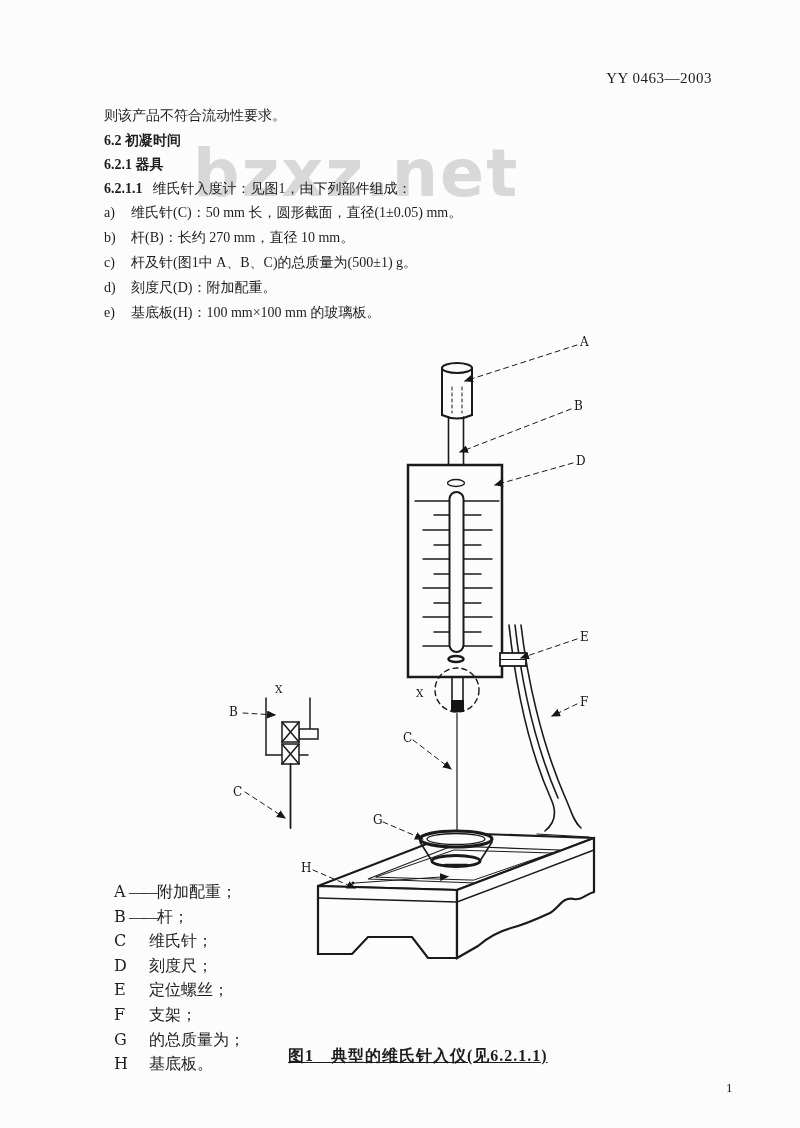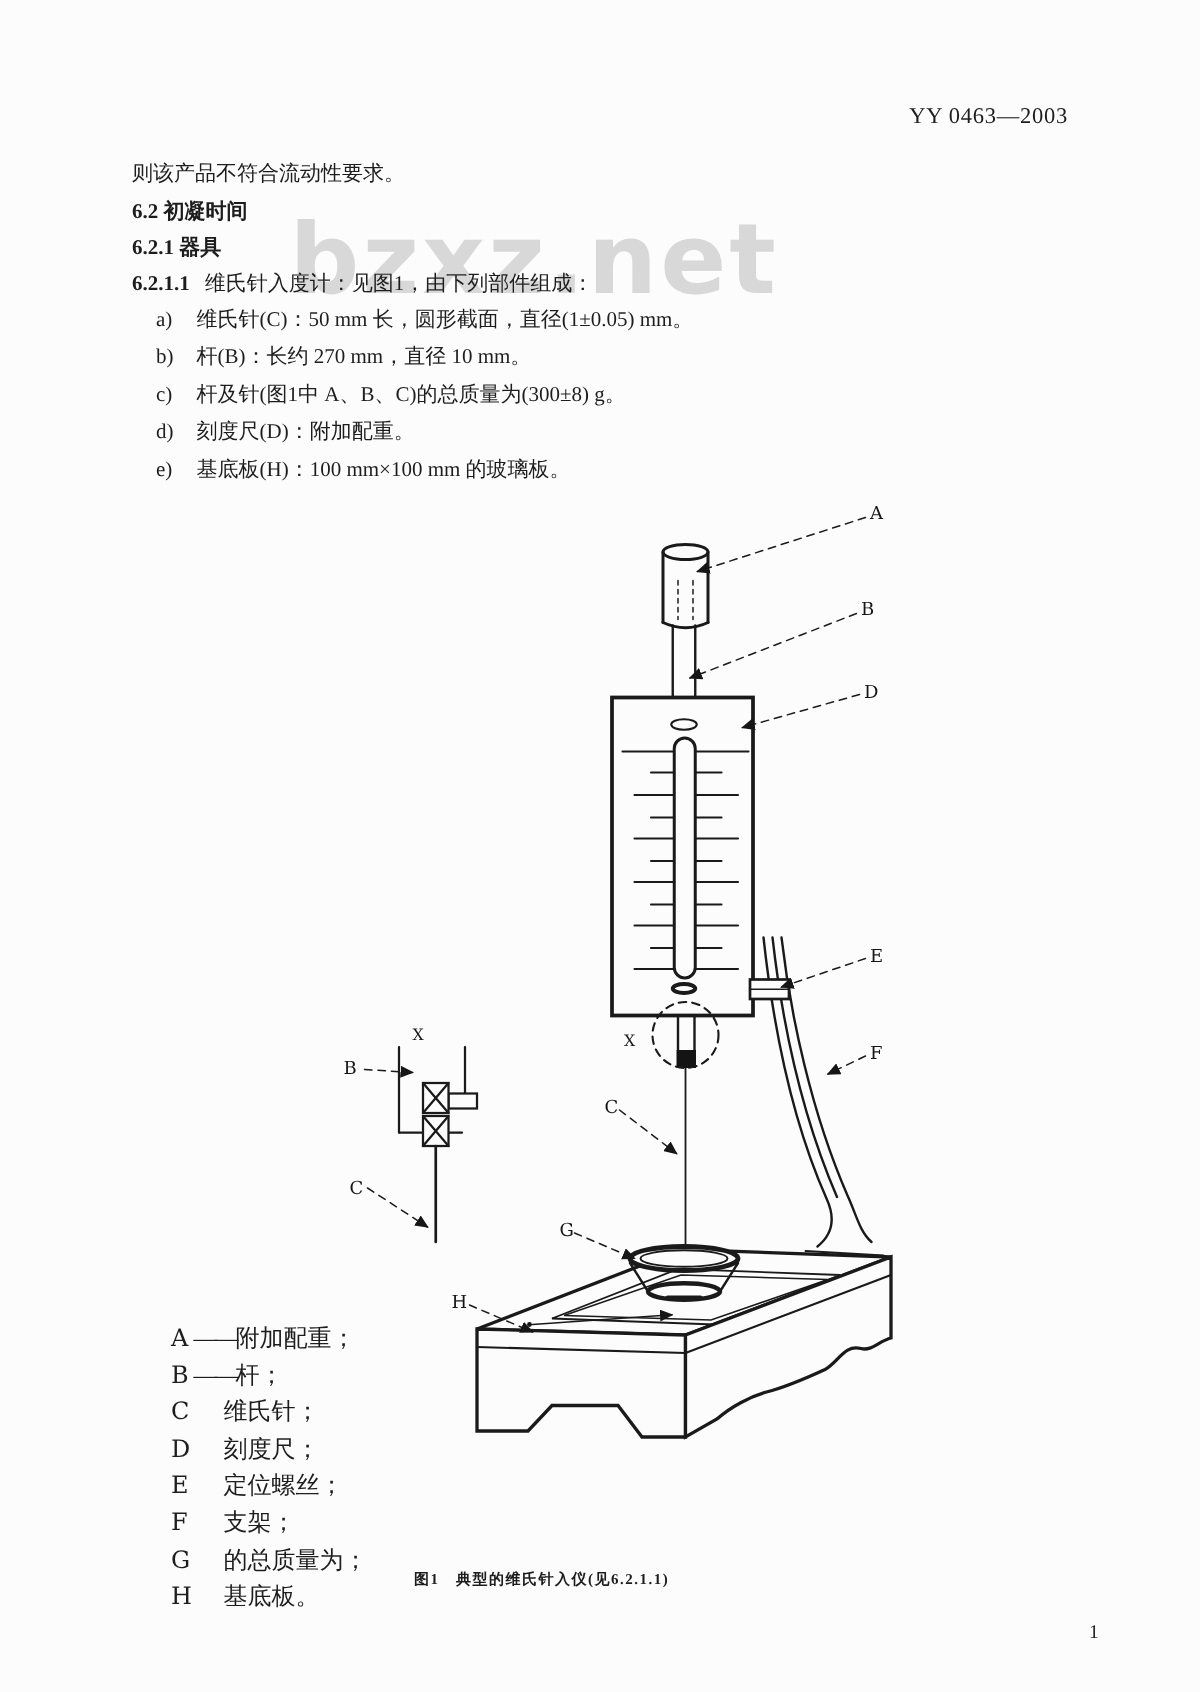--- a/index.html
+++ b/index.html
@@ -12,52 +12,52 @@
   .abs{position:absolute;}
   
   .watermark{
     left:193px;top:120px;
     font-family:"DejaVu Sans","Liberation Sans",sans-serif;
     font-weight:800;font-size:65px;letter-spacing:2px;
     color:#d8d8d8;z-index:0;user-select:none;margin-top:16px;
   }
   .txt{z-index:2;}
   .doc-code{right:88px;top:70px;font-weight:400;font-size:15px;letter-spacing:.5px;}
-  .line{left:88px;font-size:14px;white-space:nowrap;}
+  .line{left:104px;font-size:14px;white-space:nowrap;}
   .bold{font-weight:700;}
   .list-item{left:104px;font-size:14px;white-space:nowrap;}
   .list-item .letter{display:inline-block;min-width:27px;}
   .h3num{font-weight:700;margin-right:10px;}
   
   .legend{left:114px;top:882px;font-size:16px;z-index:2;}
   .legend .row{height:24.6px;white-space:nowrap;}
   .legend .lg-letter{display:inline-block;min-width:15px;font-family:"DejaVu Serif","Liberation Serif",serif;}
   .legend .lg-sep{display:inline-block;min-width:20px;letter-spacing:-2px;}
-  .caption{left:276px;top:1046px;font-size:10px;font-weight:700;letter-spacing:1px;z-index:2;}
+  .caption{left:288px;top:1046px;font-size:16px;font-weight:700;letter-spacing:1px;z-index:2;text-decoration:underline;}
   .page-num{left:726px;top:1080px;font-size:13px;z-index:2;}
   
   .fig{left:215px;top:325px;z-index:1;}
   svg text{font-family:"DejaVu Serif","Liberation Serif",serif;font-size:12px;fill:#161616;}
   svg text.small{font-size:10.5px;}
 </style>
 </head>
 <body>
 
 <div class="abs watermark">bzxz.net</div>
 
 <div class="abs txt doc-code">YY 0463—2003</div>
 
 <div class="abs txt line" style="top:107px">则该产品不符合流动性要求。</div>
 <div class="abs txt line bold" style="top:132px">6.2  初凝时间</div>
 <div class="abs txt line bold" style="top:156px">6.2.1  器具</div>
 <div class="abs txt line" style="top:180px"><span class="h3num">6.2.1.1</span><span>维氏针入度计：见图1，由下列部件组成：</span></div>
 
 <div class="abs txt list-item" style="top:204px"><span class="letter">a)</span><span>维氏针(C)：50 mm 长，圆形截面，直径(1±0.05) mm。</span></div>
 <div class="abs txt list-item" style="top:229px"><span class="letter">b)</span><span>杆(B)：长约 270 mm，直径 10 mm。</span></div>
-<div class="abs txt list-item" style="top:254px"><span class="letter">c)</span><span>杆及针(图1中 A、B、C)的总质量为(300±8) g。</span></div>
+<div class="abs txt list-item" style="top:254px"><span class="letter">c)</span><span>杆及针(图1中 A、B、C)的总质量为(500±1) g。</span></div>
 <div class="abs txt list-item" style="top:279px"><span class="letter">d)</span><span>刻度尺(D)：附加配重。</span></div>
 <div class="abs txt list-item" style="top:304px"><span class="letter">e)</span><span>基底板(H)：100 mm×100 mm 的玻璃板。</span></div>
 
 <svg class="abs fig" width="430" height="690" viewBox="0 0 430 690">
   <defs>
     <marker id="arr" markerWidth="9" markerHeight="8" refX="8" refY="4" orient="auto">
       <path d="M0,0 L9,4 L0,8 Z" fill="#161616"></path>
     </marker>
   </defs>
   <g stroke="#1a1a1a" fill="none" stroke-linecap="round">

